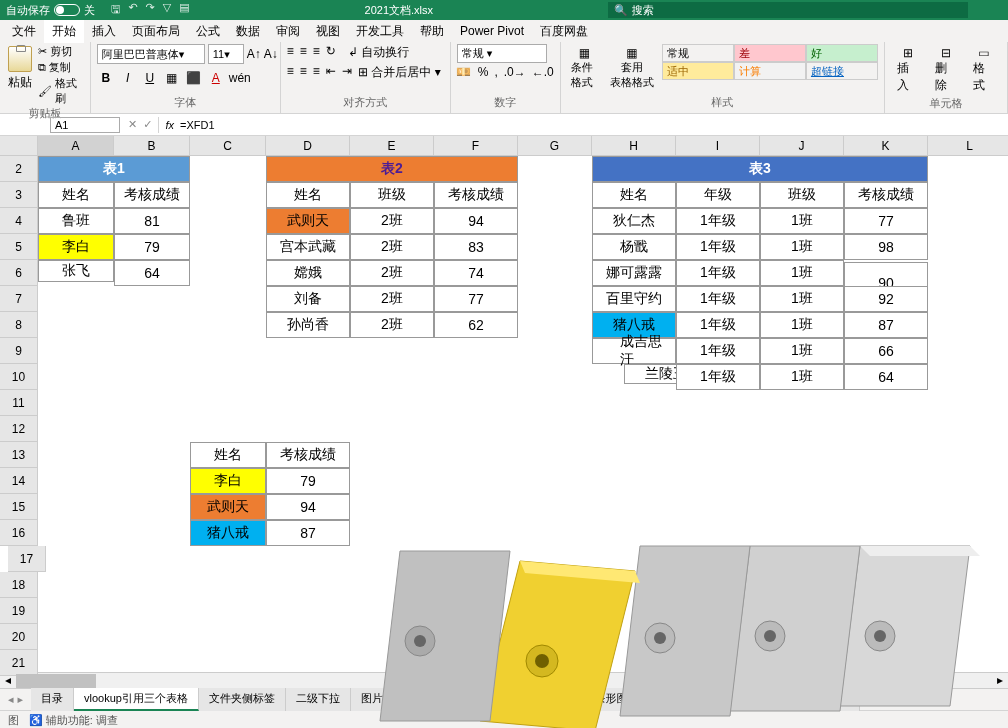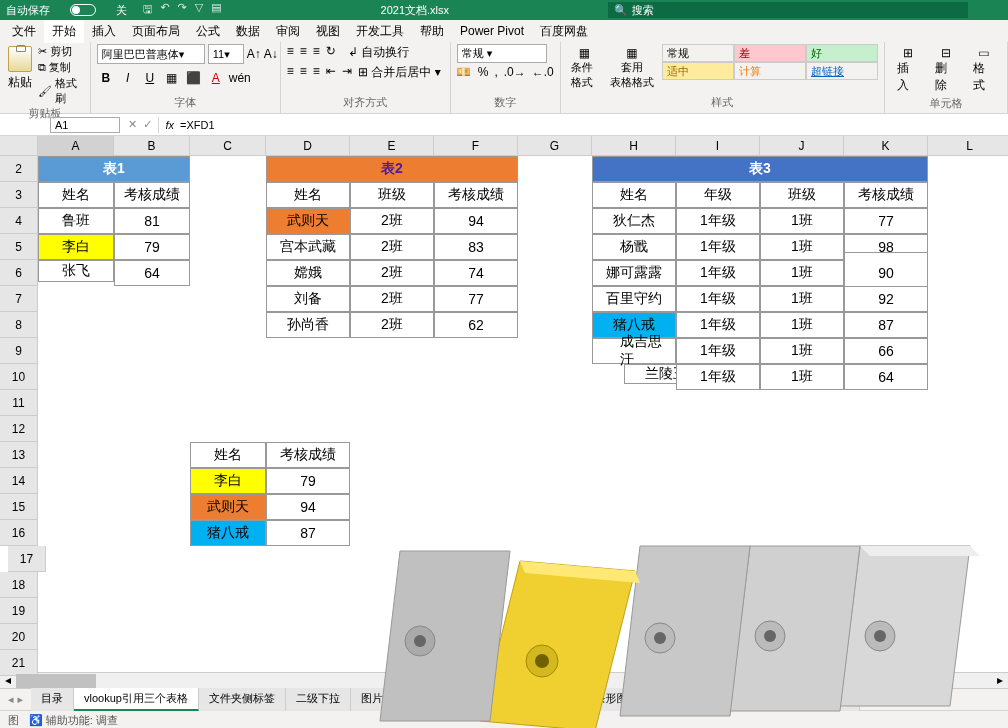--- a/index.html
+++ b/index.html
@@ -1,18 +1,18 @@
 <!DOCTYPE html>
 <html><head>
 <meta charset="utf-8">
 <style>
 * { margin: 0; padding: 0; box-sizing: border-box; }
 body { font-family: "Microsoft YaHei", sans-serif; font-size: 12px; background: #fff; width: 1008px; height: 728px; overflow: hidden; }
 .titlebar { background: #1a8454; height: 20px; display: flex; align-items: center; color: #fff; font-size: 11px; }
-.auto-save { display: flex; align-items: center; gap: 20px; padding: 0 6px; text-align: center; }
+.auto-save { display: flex; align-items: center; gap: 4px; padding: 0 6px; text-align: center; }
 .toggle { width: 26px; height: 12px; border: 1px solid #fff; border-radius: 6px; position: relative; }
 .toggle::after { content: ''; width: 8px; height: 8px; background: #fff; border-radius: 50%; position: absolute; left: 1px; top: 1px; }
 .qat { display: flex; gap: 8px; margin-left: 10px; }
 .qat span { opacity: 0.85; }
 .title-center { flex: 1; text-align: center; }
 .search-box { background: #0d6b43; width: 360px; height: 16px; margin-right: 40px; display: flex; align-items: center; padding: 0 6px; gap: 4px; }
 .menubar { background: #f3f2f1; height: 22px; display: flex; align-items: center; padding: 0 4px; font-size: 12px; }
 .menubar span { padding: 3px 8px; cursor: pointer; }
 .menubar .active { background: #fff; }
 .ribbon { background: #f3f2f1; height: 72px; border-bottom: 1px solid #d4d4d4; display: flex; }
@@ -323,21 +323,21 @@
       <div class="cell" style="left: 638px; top: 52px; width: 84px; height: 26px;">1年级</div>
       <div class="cell" style="left: 722px; top: 52px; width: 84px; height: 26px;">1班</div>
       <div class="cell" style="left: 806px; top: 52px; width: 84px; height: 26px;">77</div>
       <div class="cell" style="left: 554px; top: 78px; width: 84px; height: 26px;">杨戬</div>
       <div class="cell" style="left: 638px; top: 78px; width: 84px; height: 26px;">1年级</div>
       <div class="cell" style="left: 722px; top: 78px; width: 84px; height: 26px;">1班</div>
       <div class="cell" style="left: 806px; top: 78px; width: 84px; height: 26px;">98</div>
       <div class="cell" style="left: 554px; top: 104px; width: 84px; height: 26px;">娜可露露</div>
       <div class="cell" style="left: 638px; top: 104px; width: 84px; height: 26px;">1年级</div>
       <div class="cell" style="left: 722px; top: 104px; width: 84px; height: 26px;">1班</div>
-      <div class="cell" style="left: 806px; top: 96px; width: 84px; height: 41px;">90</div>
+      <div class="cell" style="left: 806px; top: 106px; width: 84px; height: 41px;">90</div>
       <div class="cell" style="left: 554px; top: 130px; width: 84px; height: 26px;">百里守约</div>
       <div class="cell" style="left: 638px; top: 130px; width: 84px; height: 26px;">1年级</div>
       <div class="cell" style="left: 722px; top: 130px; width: 84px; height: 26px;">1班</div>
       <div class="cell" style="left: 806px; top: 130px; width: 84px; height: 26px;">92</div>
       <div class="cell hl-blue" style="left: 554px; top: 156px; width: 84px; height: 26px;">猪八戒</div>
       <div class="cell" style="left: 638px; top: 156px; width: 84px; height: 26px;">1年级</div>
       <div class="cell" style="left: 722px; top: 156px; width: 84px; height: 26px;">1班</div>
       <div class="cell" style="left: 806px; top: 156px; width: 84px; height: 26px;">87</div>
       <div class="cell" style="left: 554px; top: 182px; width: 84px; height: 26px; padding-left: 27px;">成吉思汗</div>
       <div class="cell" style="left: 638px; top: 182px; width: 84px; height: 26px;">1年级</div>

